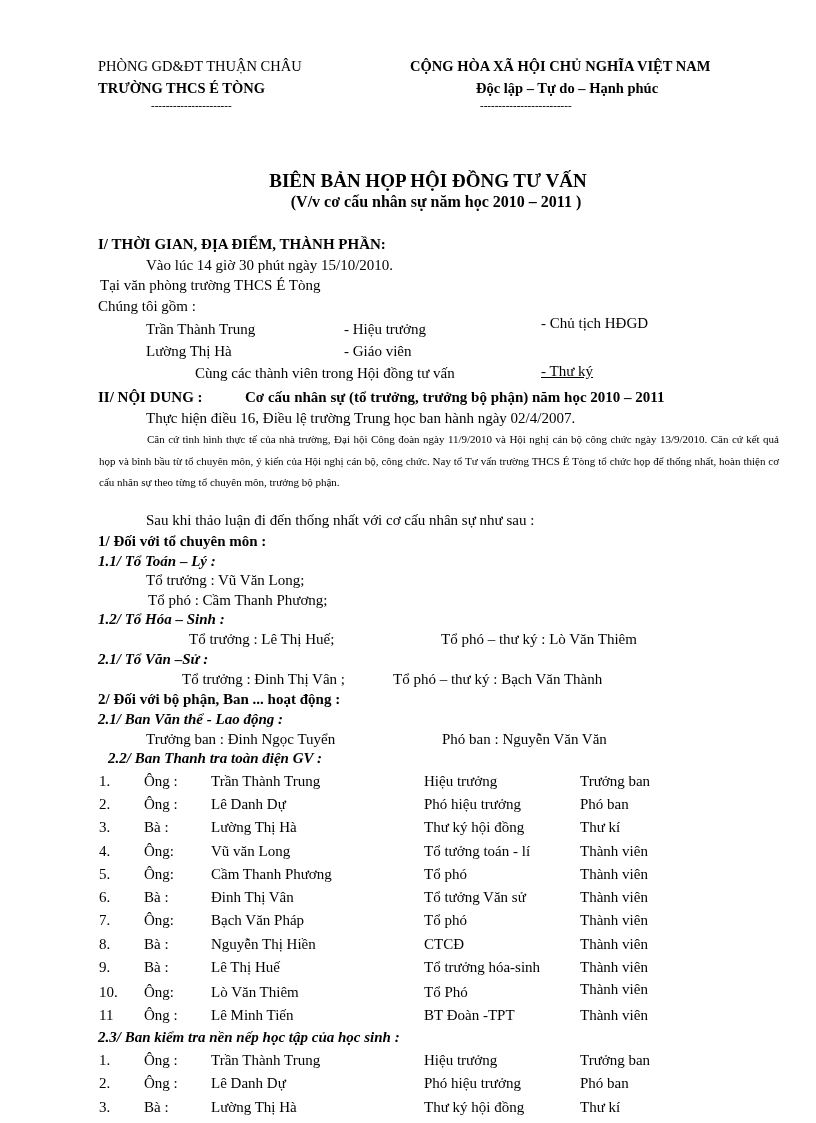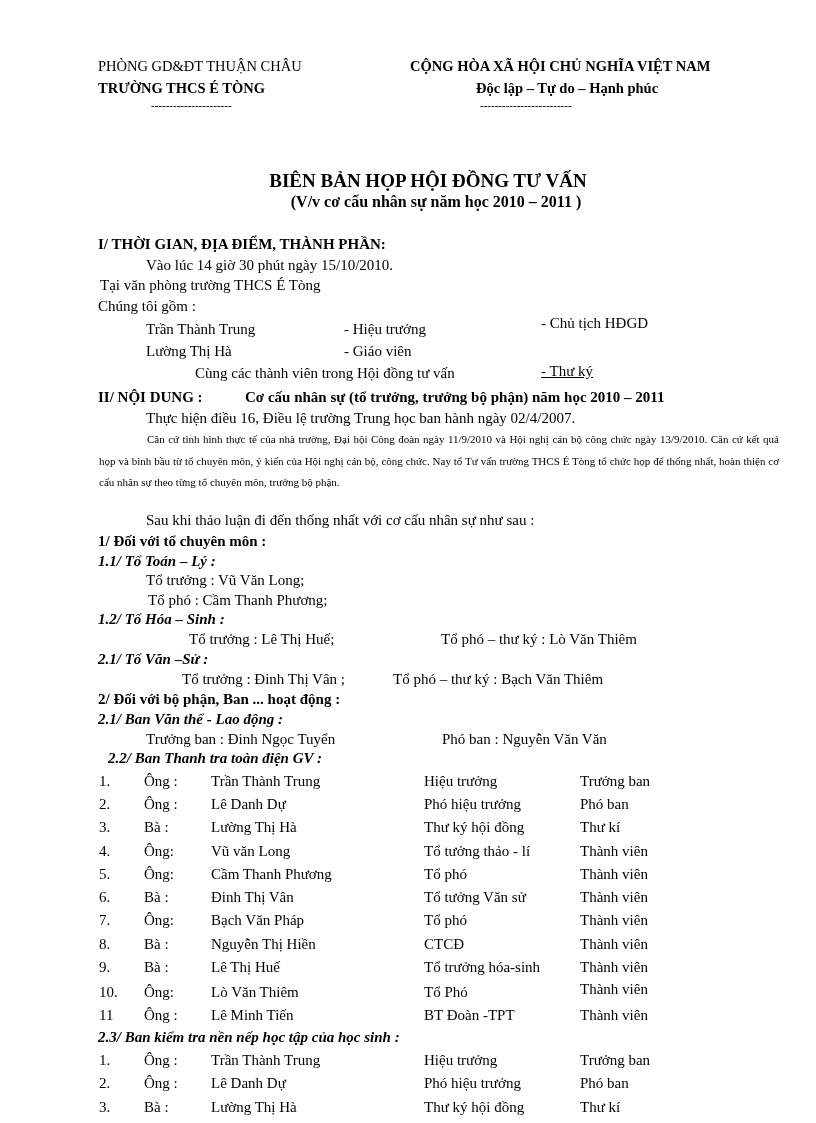--- a/index.html
+++ b/index.html
@@ -58,21 +58,21 @@
 
 <div class="abs b" style="left:98px;top:534px;">1/ Đối với tổ chuyên môn :</div>
 <div class="abs bi" style="left:98px;top:554px;">1.1/ Tổ Toán  – Lý :</div>
 <div class="abs" style="left:146px;top:573px;">Tổ trưởng : Vũ Văn Long;</div>
 <div class="abs" style="left:148px;top:593px;">Tổ phó : Cầm Thanh  Phương;</div>
 <div class="abs bi" style="left:98px;top:612px;">1.2/ Tổ Hóa  – Sinh :</div>
 <div class="abs" style="left:146px;top:632px;margin-left:43px;">Tổ trưởng : Lê Thị Huế;</div>
 <div class="abs" style="left:393px;top:632px;margin-left:48px;">Tổ phó – thư ký : Lò Văn Thiêm</div>
 <div class="abs bi" style="left:98px;top:652px;">2.1/  Tổ Văn –Sử :</div>
 <div class="abs" style="left:146px;top:672px;margin-left:36px;">Tổ trưởng : Đinh Thị Vân  ;</div>
-<div class="abs" style="left:393px;top:672px;">Tổ phó – thư ký : Bạch Văn  Thiêm</div>
+<div class="abs" style="left:393px;top:672px;">Tổ phó – thư ký : Bạch Văn  Thành</div>
 
 <div class="abs b" style="left:98px;top:692px;">2/ Đối với bộ phận, Ban ...  hoạt động :</div>
 <div class="abs bi" style="left:98px;top:712px;">2.1/ Ban Văn thể - Lao động :</div>
 <div class="abs" style="left:146px;top:732px;">Trưởng ban : Đinh Ngọc Tuyển</div>
 <div class="abs" style="left:442px;top:732px;">Phó ban : Nguyễn  Văn Văn</div>
 <div class="abs bi" style="left:108px;top:751px;">2.2/ Ban Thanh tra toàn điện GV :</div>
 
 <div class="row" style="top:773px;">
   <span class="c-no">1.</span>
   <span class="c-title">Ông :</span>
@@ -91,21 +91,21 @@
   <span class="c-no">3.</span>
   <span class="c-title">Bà :</span>
   <span class="c-name">Lường Thị Hà</span>
   <span class="c-pos">Thư ký hội đồng</span>
   <span class="c-role">Thư kí</span>
 </div>
 <div class="row" style="top:843px;">
   <span class="c-no">4.</span>
   <span class="c-title">Ông:</span>
   <span class="c-name">Vũ văn  Long</span>
-  <span class="c-pos">Tổ tưởng thảo - lí</span>
+  <span class="c-pos">Tổ tưởng toán - lí</span>
   <span class="c-role">Thành  viên</span>
 </div>
 <div class="row" style="top:866px;">
   <span class="c-no">5.</span>
   <span class="c-title">Ông:</span>
   <span class="c-name">Cầm Thanh  Phương</span>
   <span class="c-pos">Tổ phó</span>
   <span class="c-role">Thành  viên</span>
 </div>
 <div class="row" style="top:889px;">

